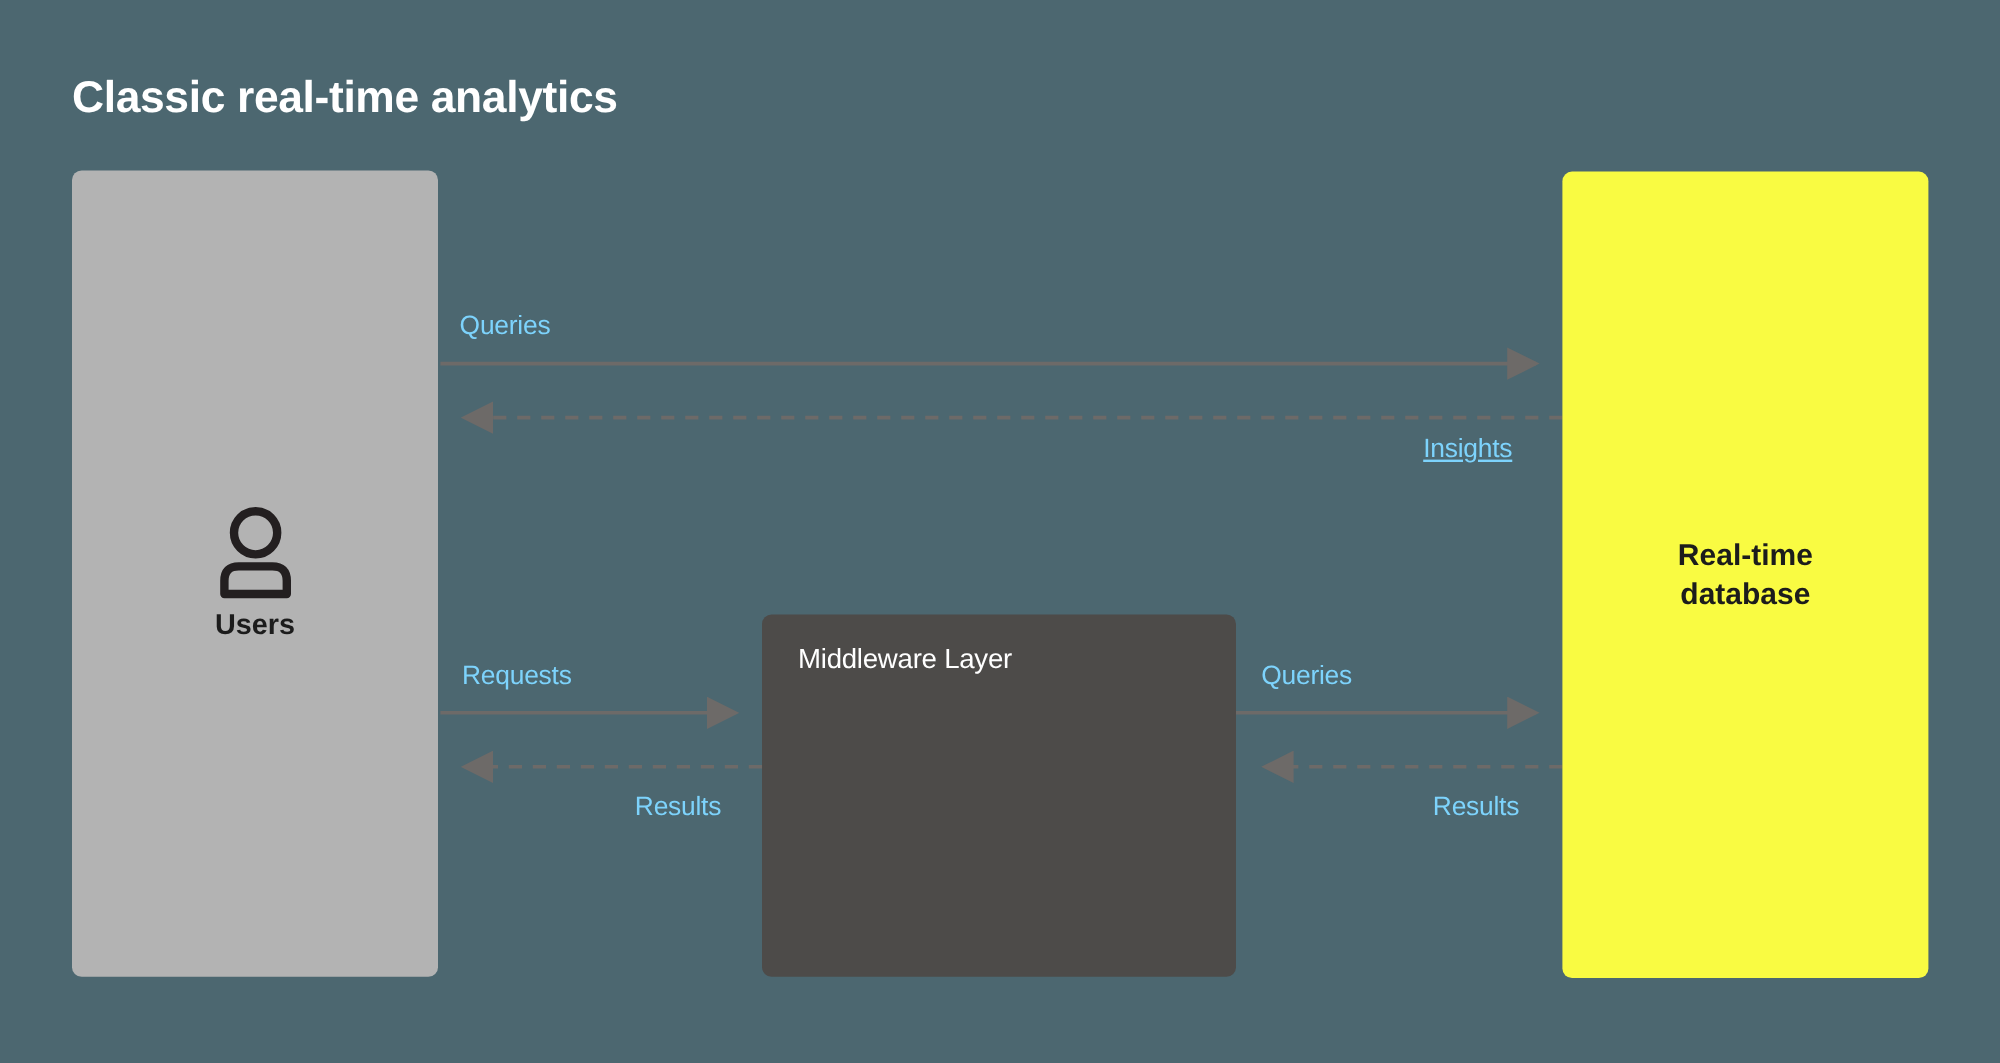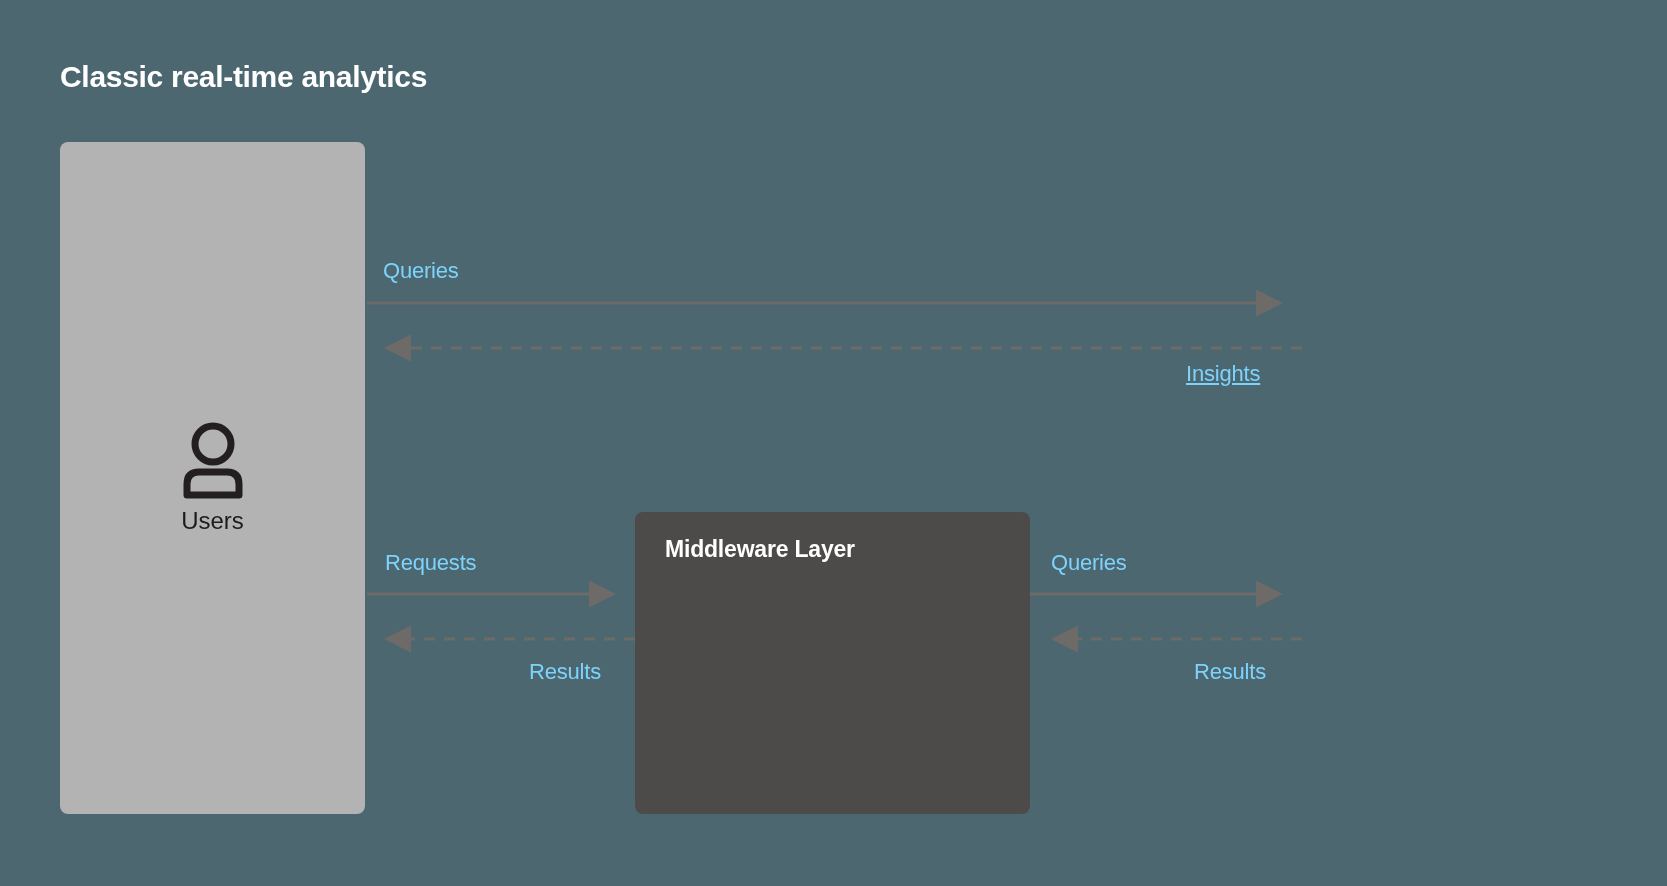--- a/index.html
+++ b/index.html
@@ -17,21 +17,21 @@
     position: relative;
     width: 1667px;
     height: 886px;
   }
 
   
   #page-title {
     position: absolute;
     left: 60px;
     top: 60px;
-    font-size: 30px;
+    font-size: 37px;
     font-weight: bold;
     color: #ffffff;
     letter-spacing: -0.3px;
     white-space: nowrap;
   }
 
   
   .node-box {
     position: absolute;
     border-radius: 8px;
@@ -51,37 +51,37 @@
 
   #user-icon {
     width: 76px;
     height: 80px;
     display: block;
     margin-bottom: 6px;
   }
 
   #users-label {
     font-size: 24px;
-    font-weight: normal;
+    font-weight: bold;
     color: #1c1c1c;
     text-align: right;
   }
 
   #middleware-box {
     left: 635px;
     top: 512px;
     width: 395px;
     height: 302px;
     background: #4d4b49;
     padding-top: 24px;
   }
 
   #middleware-label {
     font-size: 23px;
-    font-weight: bold;
+    font-weight: normal;
     color: #ffffff;
     padding-left: 30px;
     letter-spacing: -0.2px;
   }
 
   #database-box {
     left: 1302px;
     top: 143px;
     width: 305px;
     height: 672px;
@@ -161,20 +161,24 @@
       <circle cx="38" cy="23" r="18" fill="none" stroke="#231f20" stroke-width="7"></circle>
       <path d="M 12 74 L 12 63 Q 12 51 24 51 L 52 51 Q 64 51 64 63 L 64 74 Z" fill="none" stroke="#231f20" stroke-width="7" stroke-linejoin="round"></path>
     </svg>
     <div id="users-label">Users</div>
   </div>
 
   <div class="node-box" id="middleware-box">
     <div id="middleware-label">Middleware Layer</div>
   </div>
 
+  <div class="node-box" id="database-box">
+    <div id="database-label">Real-time
+database</div>
+  </div>
 
   <div class="edge-label" id="label-queries-top">Queries</div>
   <div class="edge-label" id="label-insights">Insights</div>
   <div class="edge-label" id="label-requests">Requests</div>
   <div class="edge-label" id="label-results-left">Results</div>
   <div class="edge-label" id="label-queries-mid">Queries</div>
   <div class="edge-label" id="label-results-right">Results</div>
 
 </div>
 

